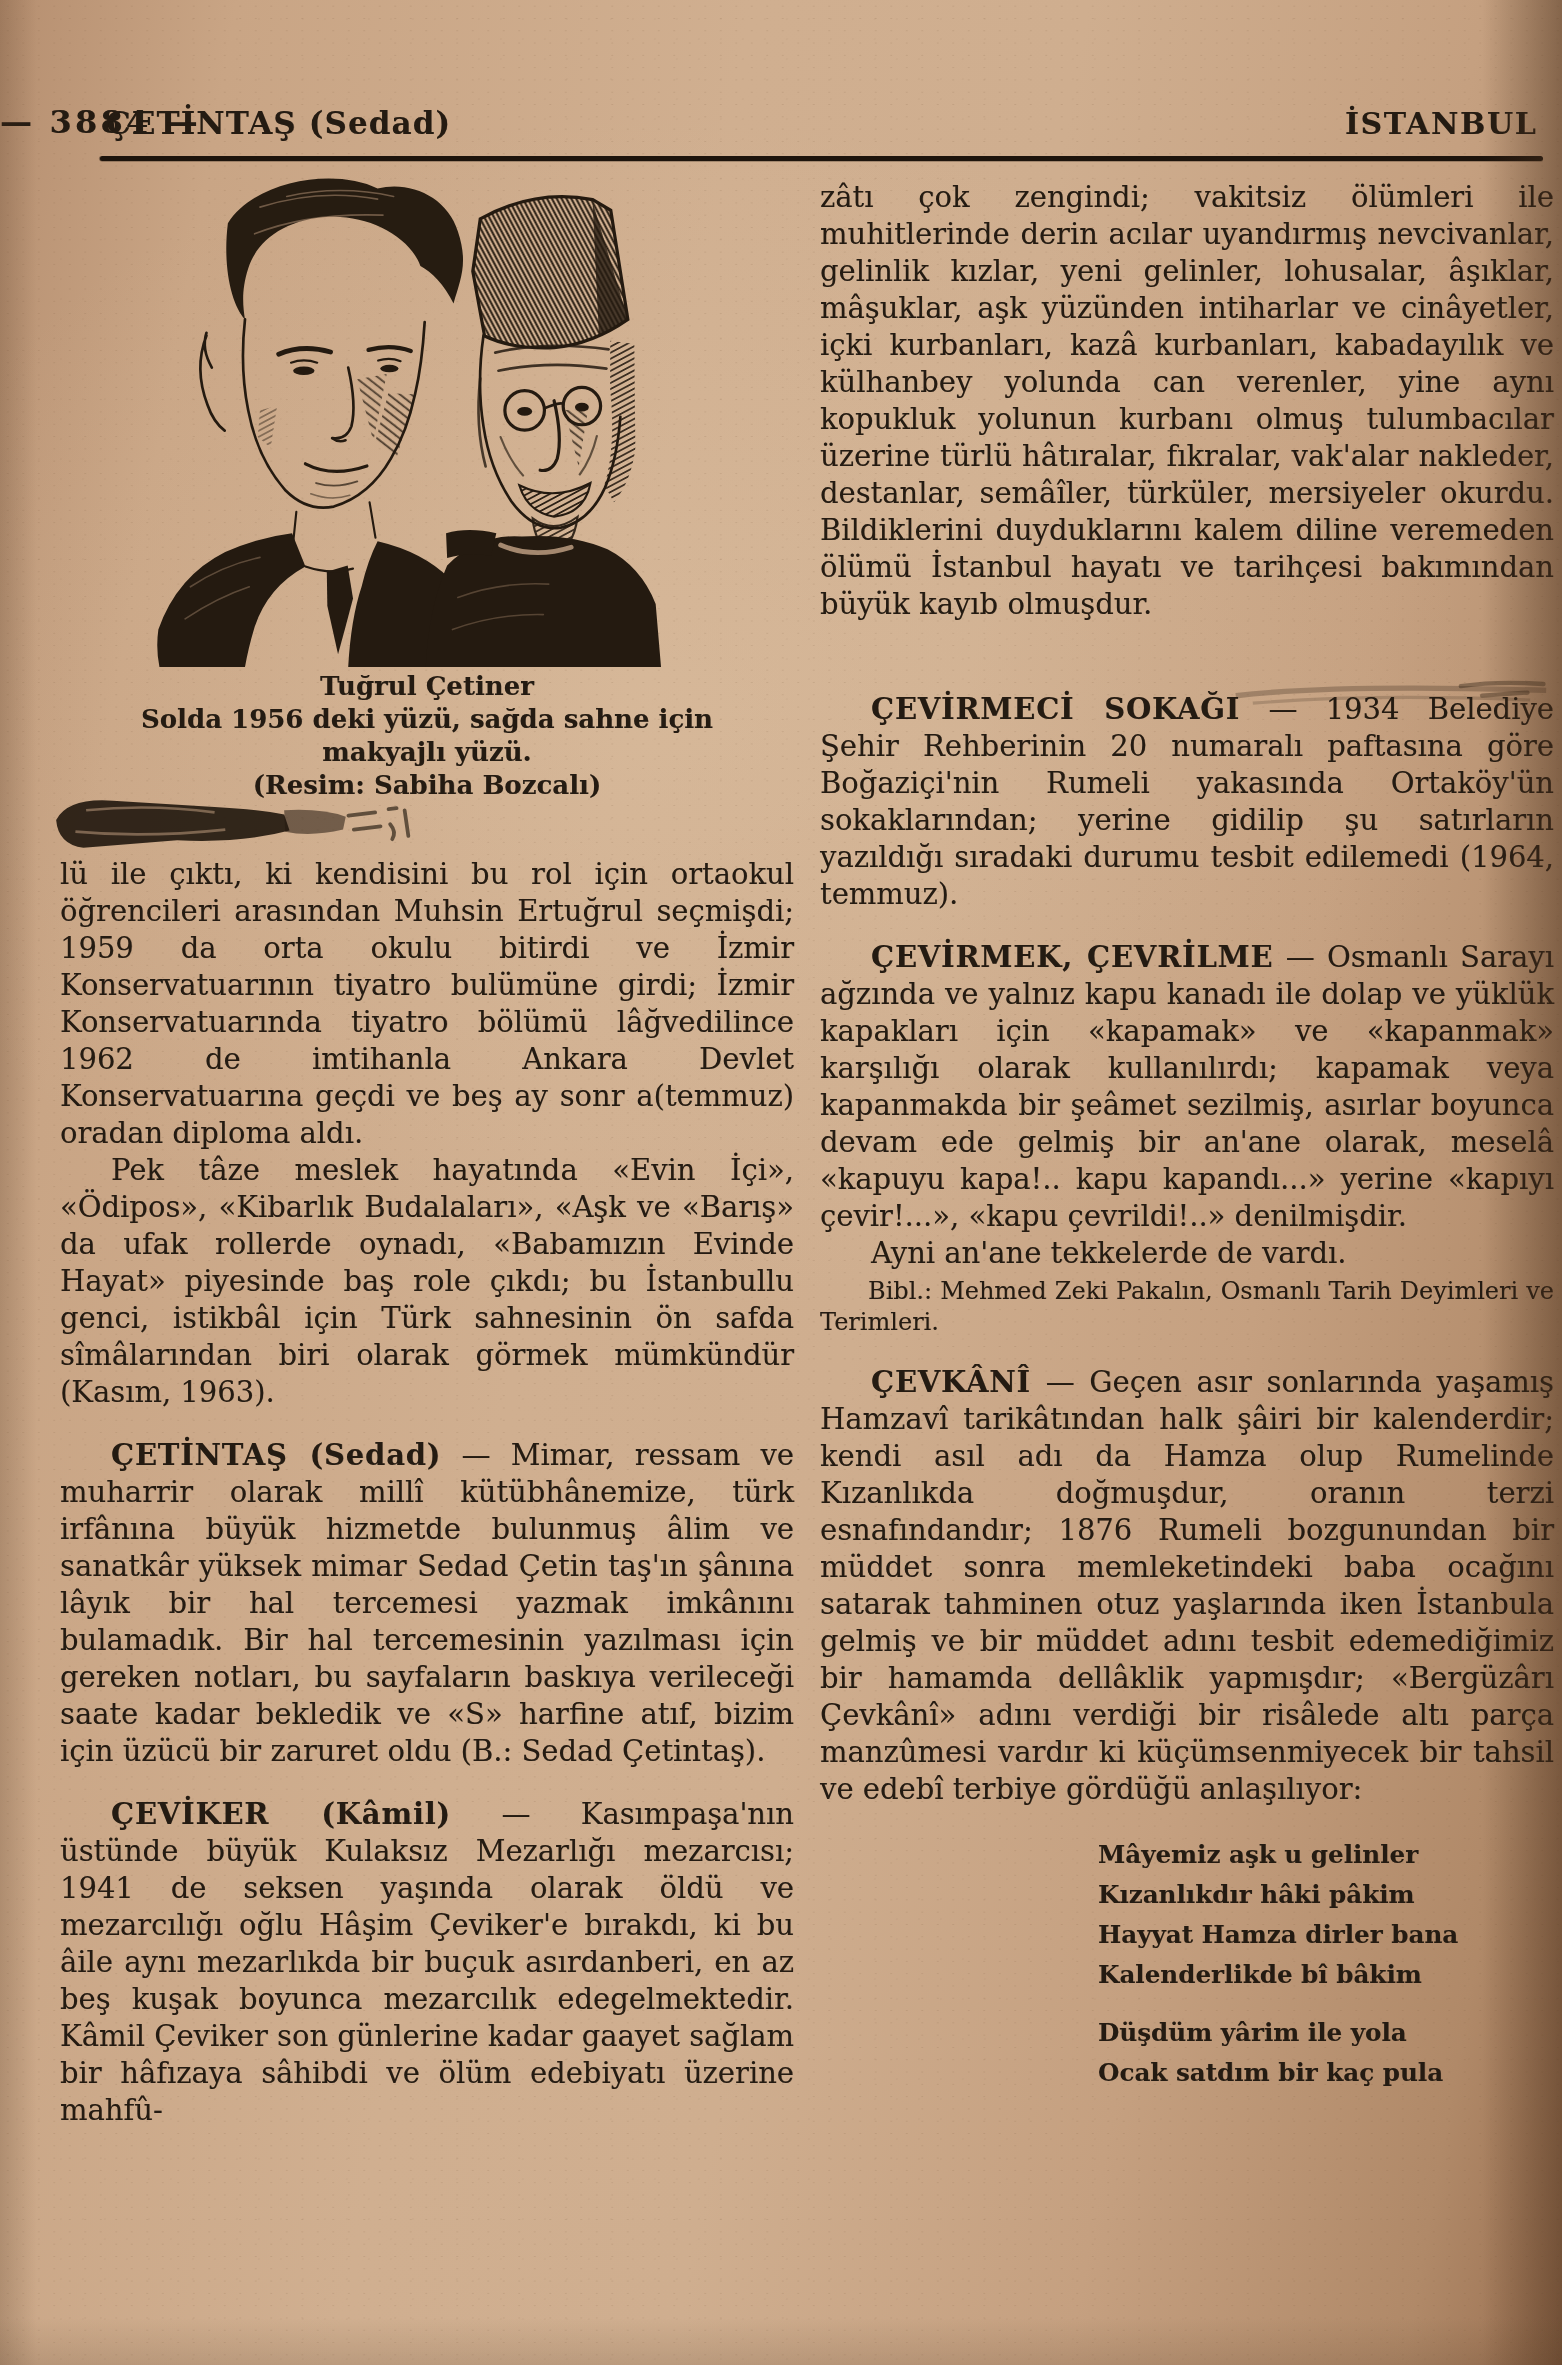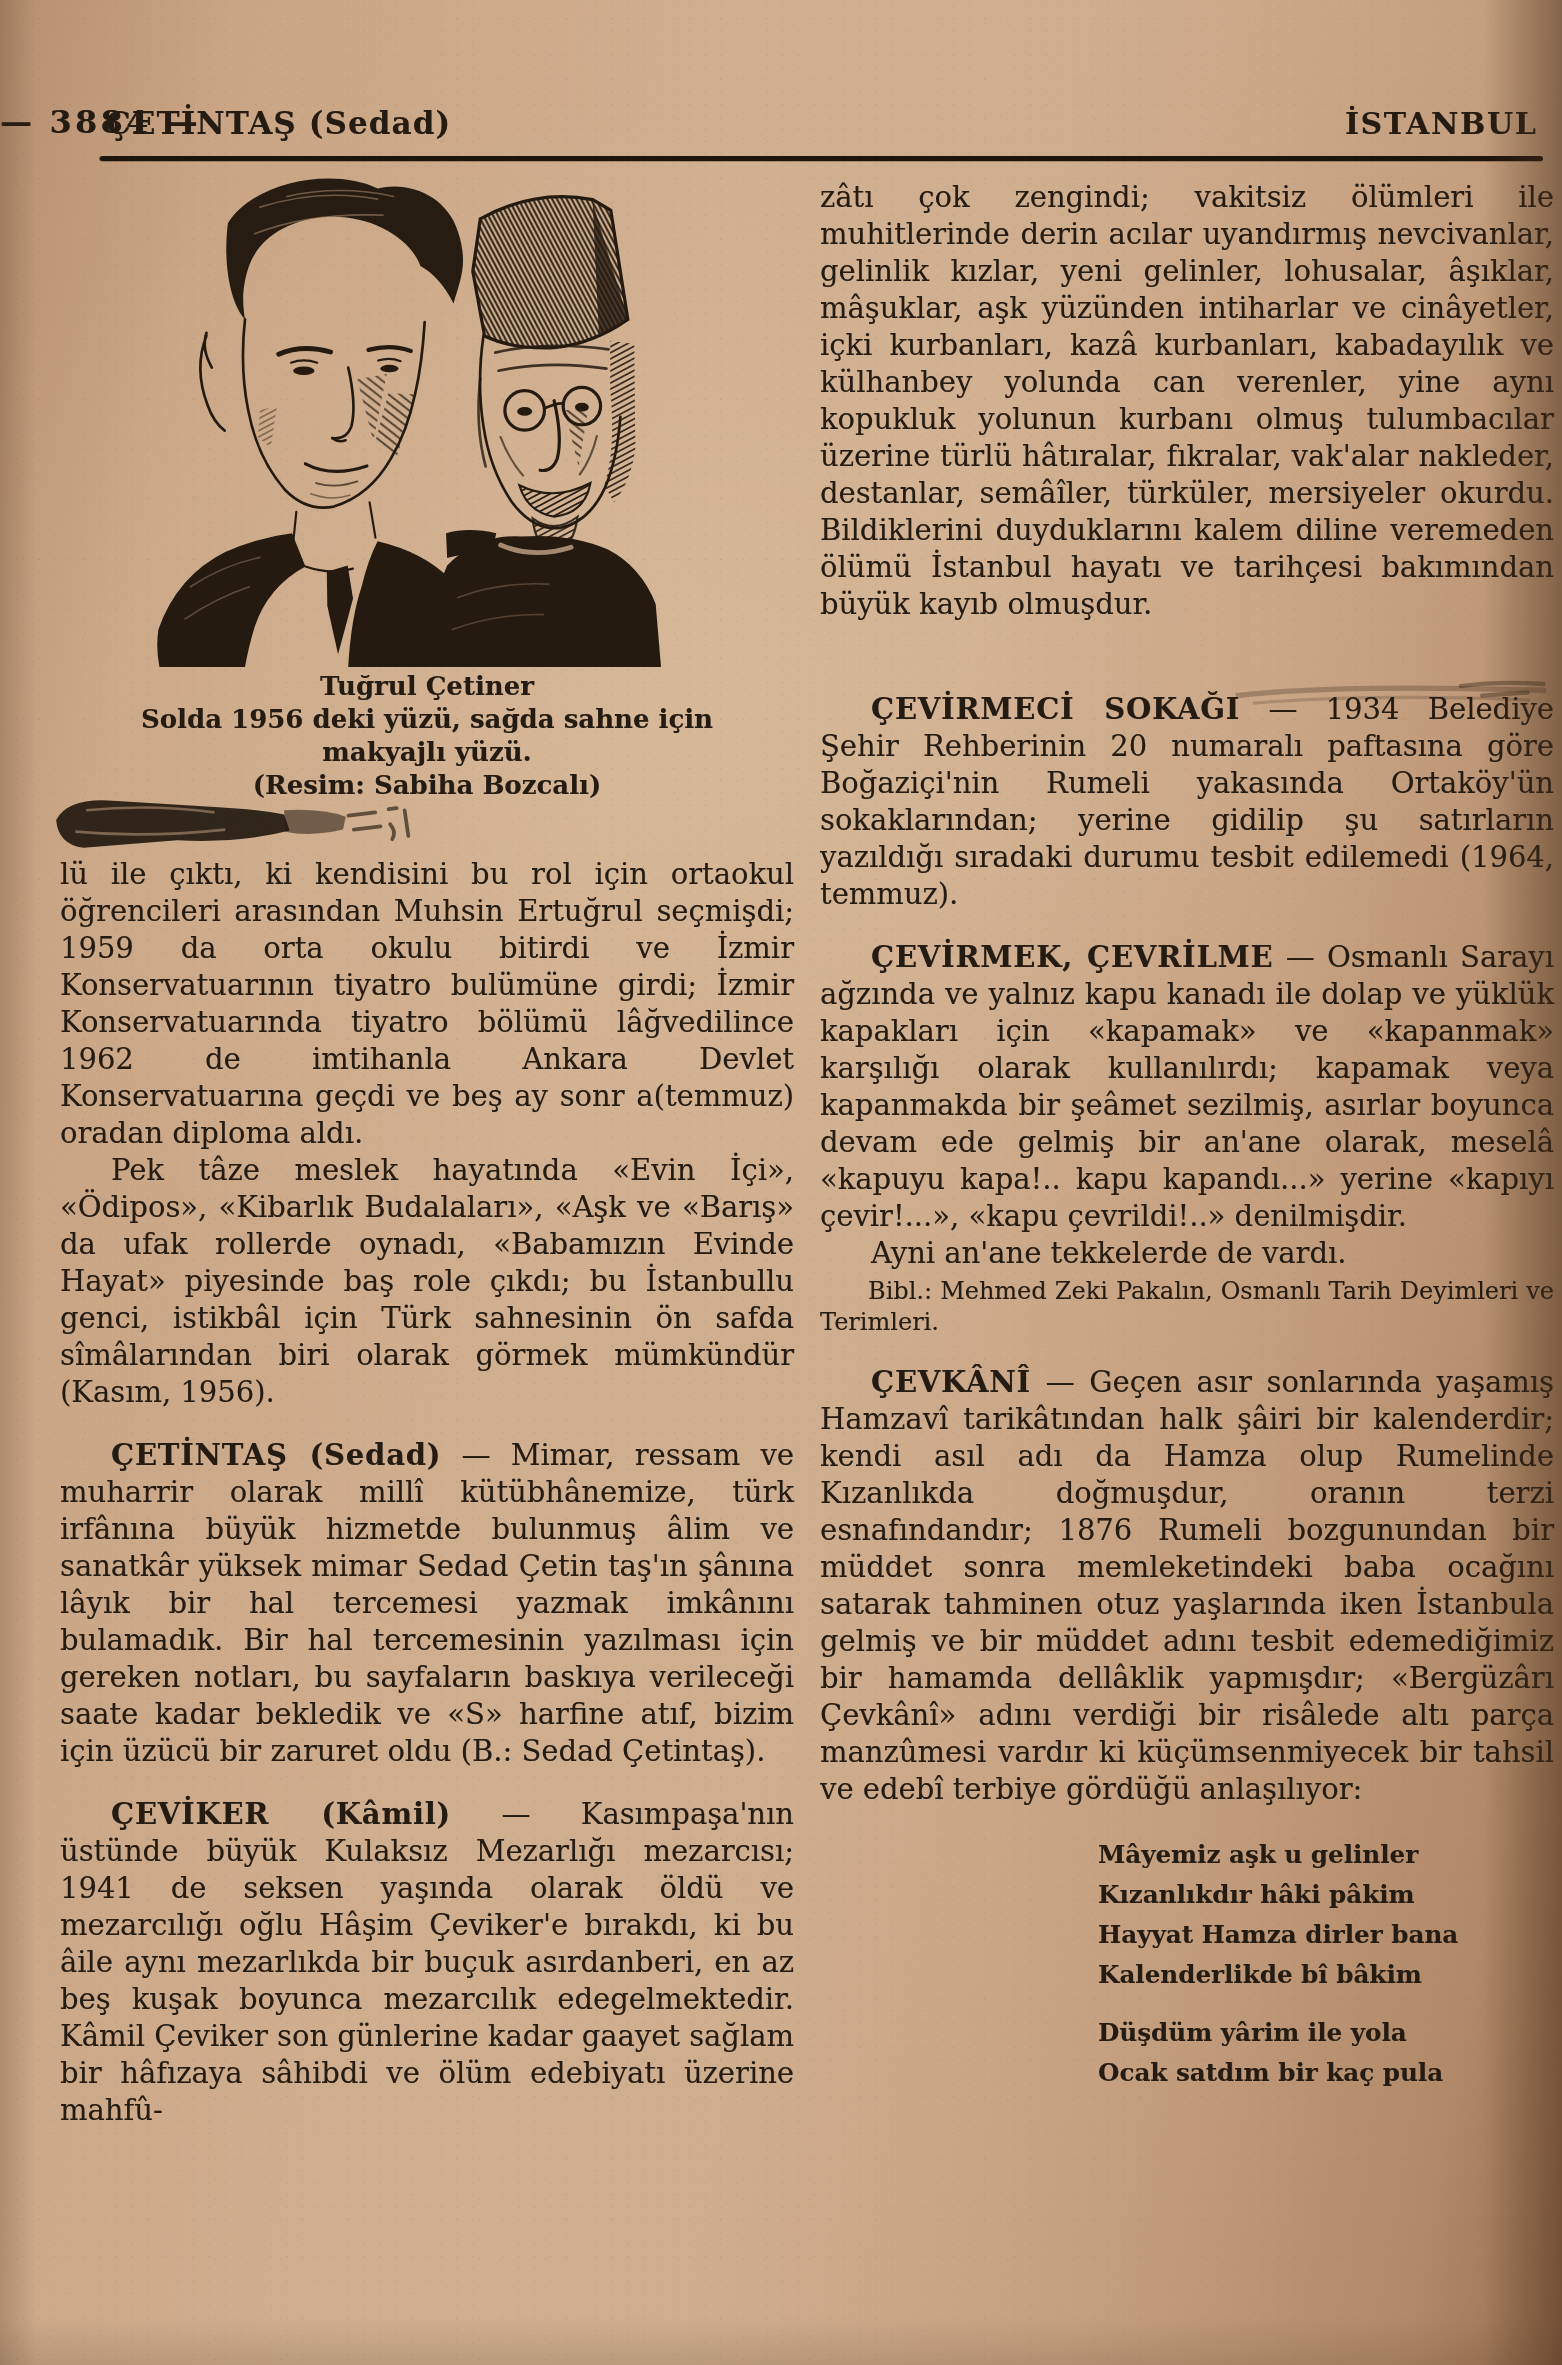--- a/index.html
+++ b/index.html
@@ -147,21 +147,21 @@
   </svg>
 
   <svg class="smear" viewBox="0 0 600 90">
     <path d="M8,52 Q200,30 590,42" stroke="#3a2c1e" stroke-width="10" opacity=".30" fill="none"></path>
     <path d="M40,66 Q260,48 560,60" stroke="#3a2c1e" stroke-width="6" opacity=".22" fill="none"></path>
     <path d="M430,34 Q500,24 585,30 M470,52 L555,46" stroke="#2e2115" stroke-width="8" opacity=".40" fill="none" stroke-linecap="round"></path>
   </svg>
 
   <div class="col col-left ink">
     <p>lü ile çıktı, ki kendisini bu rol için ortaokul öğrencileri arasından Muhsin Ertuğrul seçmişdi; 1959 da orta okulu bitirdi ve İzmir Konservatuarının tiyatro bulümüne girdi; İzmir Konservatuarında tiyatro bölümü lâğvedilince 1962 de imtihanla Ankara Devlet Konservatuarına geçdi ve beş ay sonr a(temmuz) oradan diploma aldı.</p>
-    <p class="indent">Pek tâze meslek hayatında «Evin İçi», «Ödipos», «Kibarlık Budalaları», «Aşk ve «Barış» da ufak rollerde oynadı, «Babamızın Evinde Hayat» piyesinde baş role çıkdı; bu İstanbullu genci, istikbâl için Türk sahnesinin ön safda sîmâlarından biri olarak görmek mümkündür (Kasım, 1956).</p>
+    <p class="indent">Pek tâze meslek hayatında «Evin İçi», «Ödipos», «Kibarlık Budalaları», «Aşk ve «Barış» da ufak rollerde oynadı, «Babamızın Evinde Hayat» piyesinde baş role çıkdı; bu İstanbullu genci, istikbâl için Türk sahnesinin ön safda sîmâlarından biri olarak görmek mümkündür (Kasım, 1963).</p>
     <p class="entry"><span class="hw">ÇETİNTAŞ (Sedad)</span> <span>— Mimar, ressam ve muharrir olarak millî kütübhânemize, türk irfânına büyük hizmetde bulunmuş âlim ve sanatkâr yüksek mimar Sedad Çetin taş'ın şânına lâyık bir hal tercemesi yazmak imkânını bulamadık. Bir hal tercemesinin yazılması için gereken notları, bu sayfaların baskıya verileceği saate kadar bekledik ve «S» harfine atıf, bizim için üzücü bir zaruret oldu (B.: Sedad Çetintaş).</span></p>
     <p class="entry"><span class="hw">ÇEVİKER (Kâmil)</span> <span>— Kasımpaşa'nın üstünde büyük Kulaksız Mezarlığı mezarcısı; 1941 de seksen yaşında olarak öldü ve mezarcılığı oğlu Hâşim Çeviker'e bırakdı, ki bu âile aynı mezarlıkda bir buçuk asırdanberi, en az beş kuşak boyunca mezarcılık edegelmektedir. Kâmil Çeviker son günlerine kadar gaayet sağlam bir hâfızaya sâhibdi ve ölüm edebiyatı üzerine mahfû-</span></p>
   </div>
 
   <div class="col col-right ink">
     <p>zâtı çok zengindi; vakitsiz ölümleri ile muhitlerinde derin acılar uyandırmış nevcivanlar, gelinlik kızlar, yeni gelinler, lohusalar, âşıklar, mâşuklar, aşk yüzünden intiharlar ve cinâyetler, içki kurbanları, kazâ kurbanları, kabadayılık ve külhanbey yolunda can verenler, yine aynı kopukluk yolunun kurbanı olmuş tulumbacılar üzerine türlü hâtıralar, fıkralar, vak'alar nakleder, destanlar, semâîler, türküler, mersiyeler okurdu. Bildiklerini duyduklarını kalem diline veremeden ölümü İstanbul hayatı ve tarihçesi bakımından büyük kayıb olmuşdur.</p>
     <p class="entry entry-first-right"><span class="hw">ÇEVİRMECİ SOKAĞI</span> <span>— 1934 Belediye Şehir Rehberinin 20 numaralı paftasına göre Boğaziçi'nin Rumeli yakasında Ortaköy'ün sokaklarından; yerine gidilip şu satırların yazıldığı sıradaki durumu tesbit edilemedi (1964, temmuz).</span></p>
     <p class="entry"><span class="hw">ÇEVİRMEK, ÇEVRİLME</span> <span>— Osmanlı Sarayı ağzında ve yalnız kapu kanadı ile dolap ve yüklük kapakları için «kapamak» ve «kapanmak» karşılığı olarak kullanılırdı; kapamak veya kapanmakda bir şeâmet sezilmiş, asırlar boyunca devam ede gelmiş bir an'ane olarak, meselâ «kapuyu kapa!.. kapu kapandı...» yerine «kapıyı çevir!...», «kapu çevrildi!..» denilmişdir.</span></p>
     <p class="indent">Ayni an'ane tekkelerde de vardı.</p>
     <p class="bibl">Bibl.: Mehmed Zeki Pakalın, Osmanlı Tarih Deyimleri ve Terimleri.</p>

